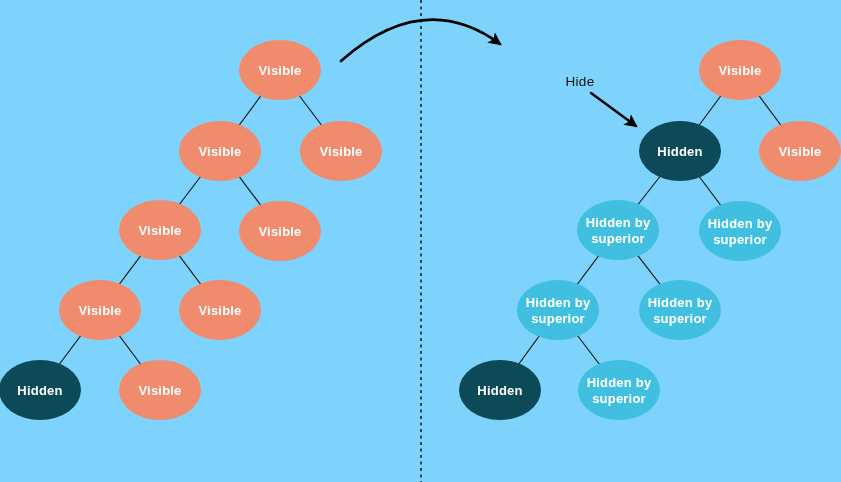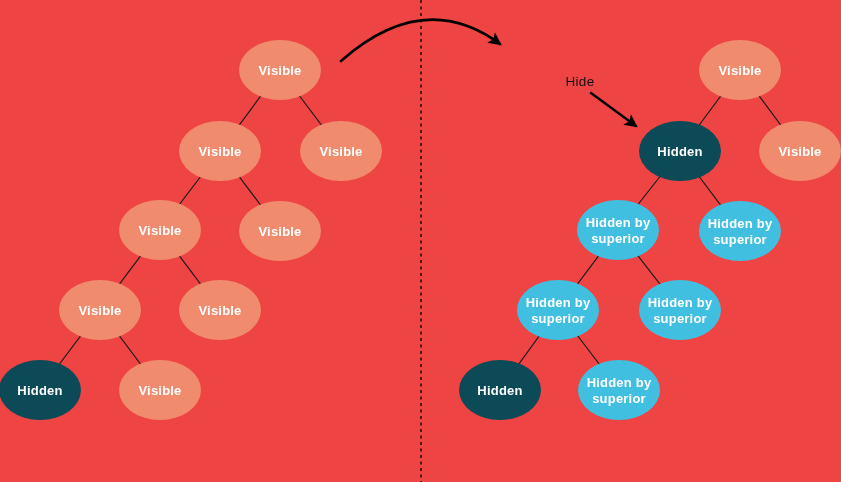--- a/index.html
+++ b/index.html
@@ -4,21 +4,21 @@
 <style>
   html, body {
     margin: 0;
     padding: 0;
     background: #ffffff;
   }
   .canvas {
     position: relative;
     width: 841px;
     height: 482px;
-    background: #ef4444;
+    background: #7dd3fc;
     overflow: hidden;
     font-family: "Liberation Sans", sans-serif;
   }
   svg text {
     font-family: "Liberation Sans", sans-serif;
   }
   .node-label {
     font-size: 13px;
     font-weight: 600;
     letter-spacing: 0.2px;

